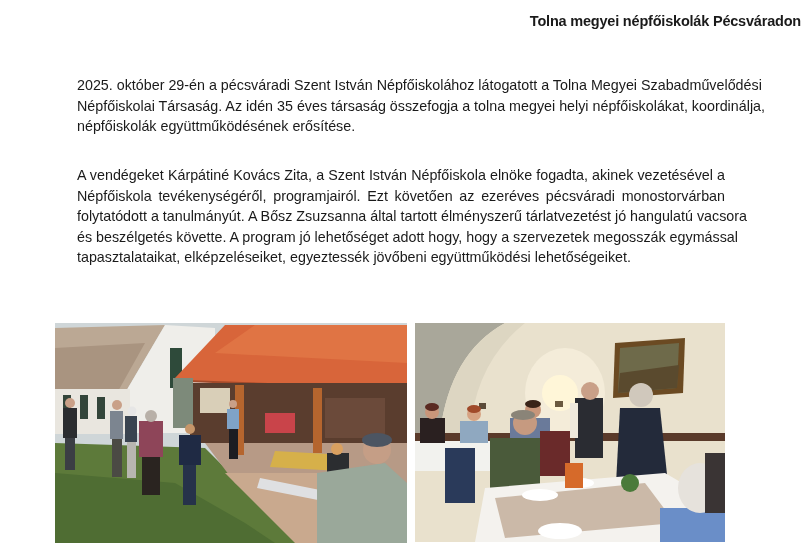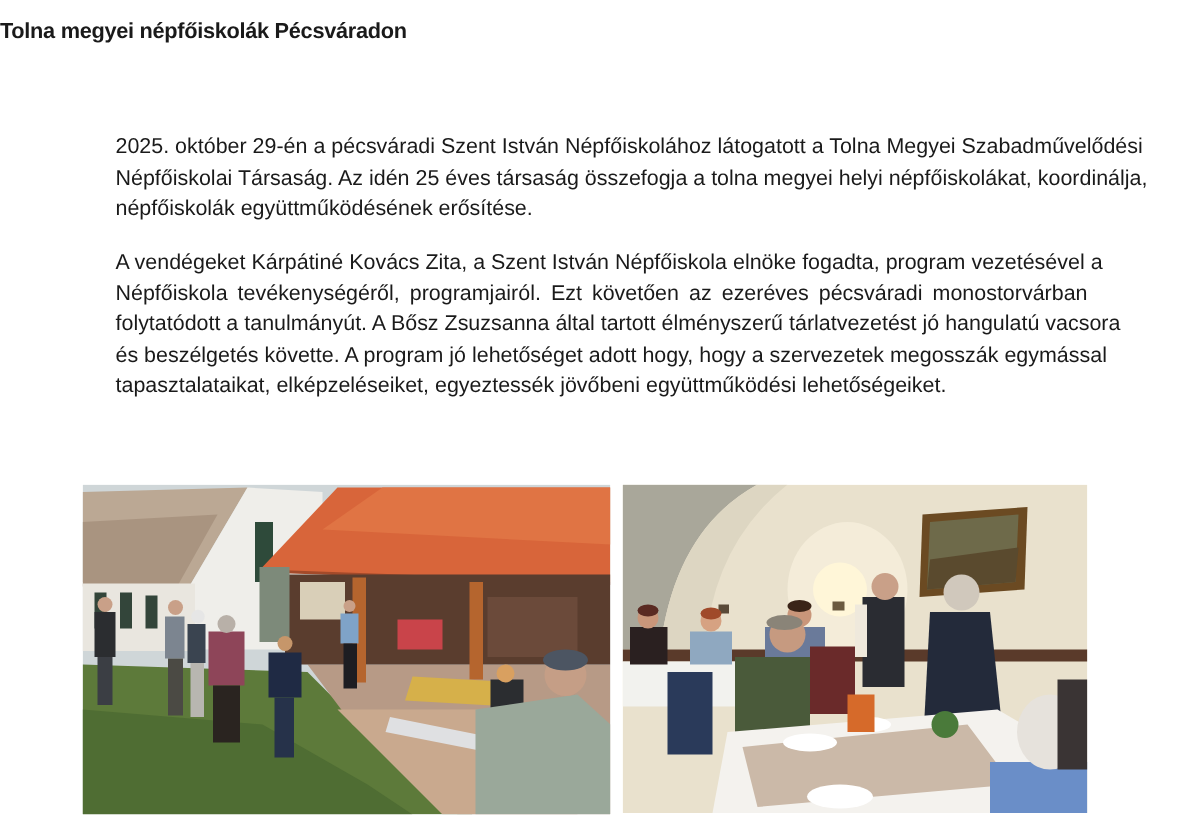--- a/index.html
+++ b/index.html
@@ -1,43 +1,43 @@
 <!DOCTYPE html>
 <html><head>
 <meta charset="utf-8">
 <style>
   html, body { margin:0; padding:0; background:#ffffff; }
   body { width:801px; height:560px; position:relative; overflow:hidden;
          font-family:"Liberation Sans", sans-serif; color:#1a1a1a; }
-  .title { position:absolute; left:0; top:13px; width:801px; text-align:left;
+  .title { position:absolute; left:0; top:13px; width:801px; text-align:right;
            font-weight:bold; font-size:14.5px; letter-spacing:-0.2px; }
   .para { position:absolute; left:77px; width:648px; font-size:14.3px; }
   .line { height:20.6px; line-height:20.6px; white-space:nowrap; overflow:visible;
           text-align:justify; text-align-last:justify; }
   .line.last { text-align-last:left; }
-  #p1 { top:88px; }
+  #p1 { top:75px; }
   #p2 { top:165px; }
   .photo { position:absolute; overflow:hidden; }
   #photo1 { left:55px; top:323px; width:352px; height:220px; }
   #photo2 { left:415px; top:323px; width:310px; height:219px; }
   .photo svg { display:block; width:100%; height:100%; }
 </style>
 </head>
 <body>
 
 <div class="title">Tolna megyei népfőiskolák Pécsváradon</div>
 
 <div class="para" id="p1">
   <div class="line">2025. október 29-én a pécsváradi Szent István Népfőiskolához látogatott a Tolna Megyei Szabadművelődési</div>
-  <div class="line">Népfőiskolai Társaság. Az idén 25 éves társaság összefogja a tolna megyei helyi népfőiskolákat, koordinálja,</div>
+  <div class="line">Népfőiskolai Társaság. Az idén 35 éves társaság összefogja a tolna megyei helyi népfőiskolákat, koordinálja,</div>
   <div class="line last">népfőiskolák együttműködésének erősítése.</div>
 </div>
 
 <div class="para" id="p2">
-  <div class="line">A vendégeket Kárpátiné Kovács Zita, a Szent István Népfőiskola elnöke fogadta, program vezetésével a</div>
+  <div class="line">A vendégeket Kárpátiné Kovács Zita, a Szent István Népfőiskola elnöke fogadta, akinek vezetésével a</div>
   <div class="line">Népfőiskola tevékenységéről, programjairól. Ezt követően az ezeréves pécsváradi monostorvárban</div>
   <div class="line">folytatódott a tanulmányút. A Bősz Zsuzsanna által tartott élményszerű tárlatvezetést jó hangulatú vacsora</div>
   <div class="line">és beszélgetés követte. A program jó lehetőséget adott hogy, hogy a szervezetek megosszák egymással</div>
   <div class="line last">tapasztalataikat, elképzeléseiket, egyeztessék jövőbeni együttműködési lehetőségeiket.</div>
 </div>
 
 <div class="photo" id="photo1" title="Group of visitors in the courtyard of the Pécsváradi Emlékház with orange tiled roof">
   <svg viewBox="0 0 352 220" preserveAspectRatio="none">
     <rect x="0" y="0" width="352" height="220" fill="#cfd6d8"></rect>
 

